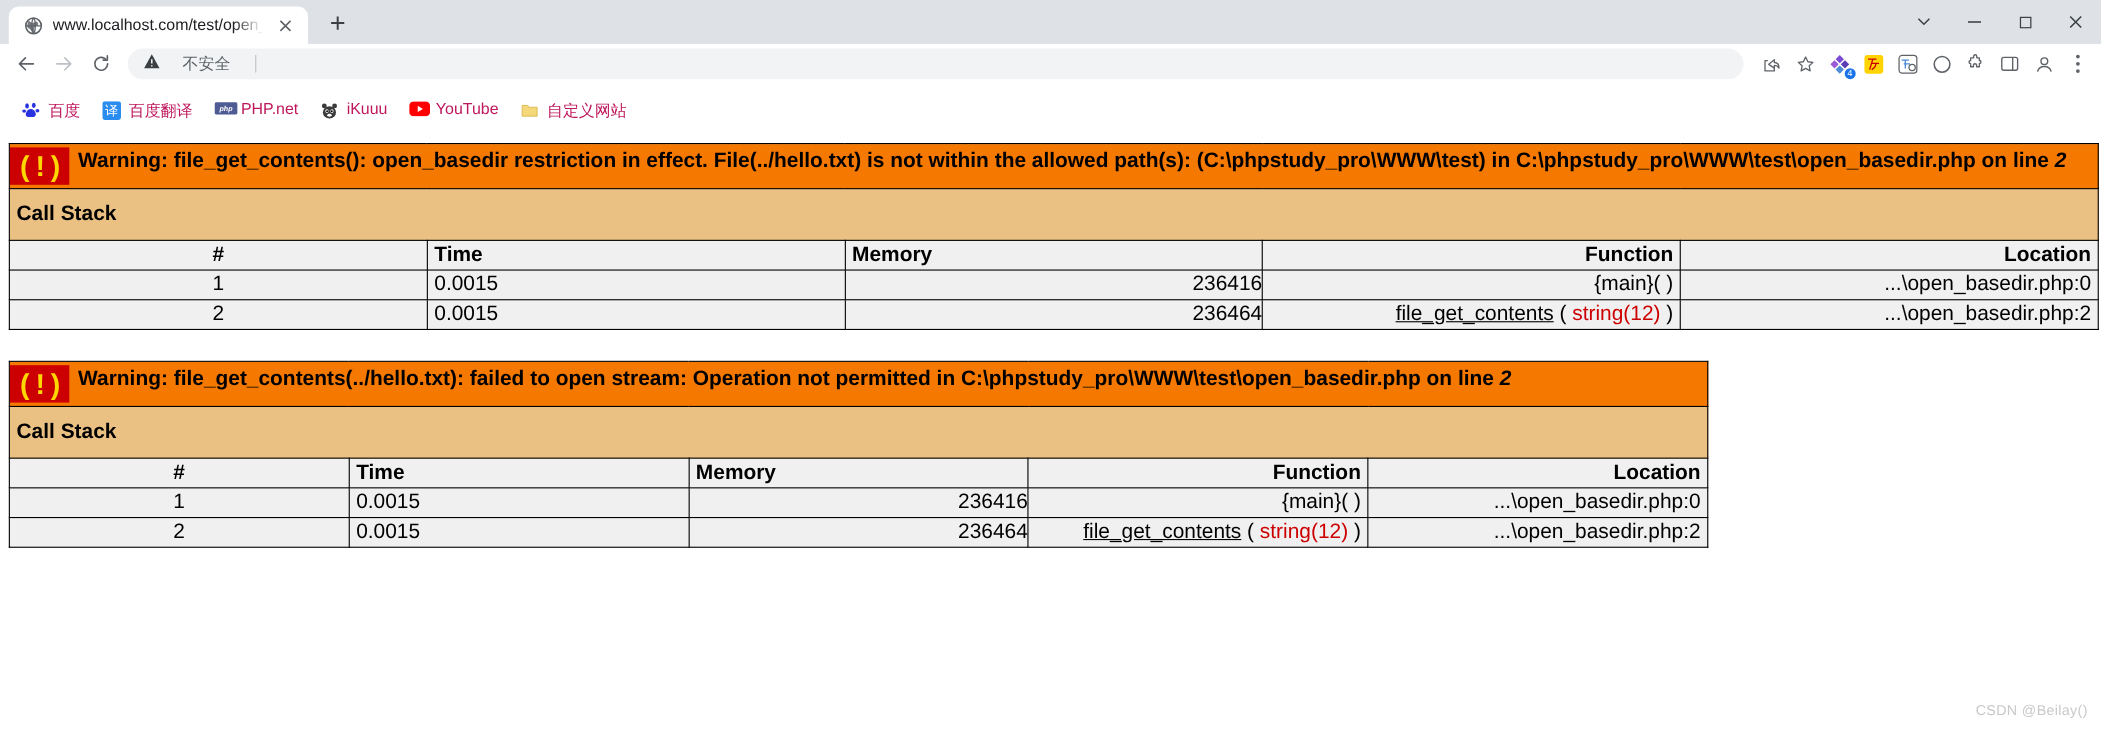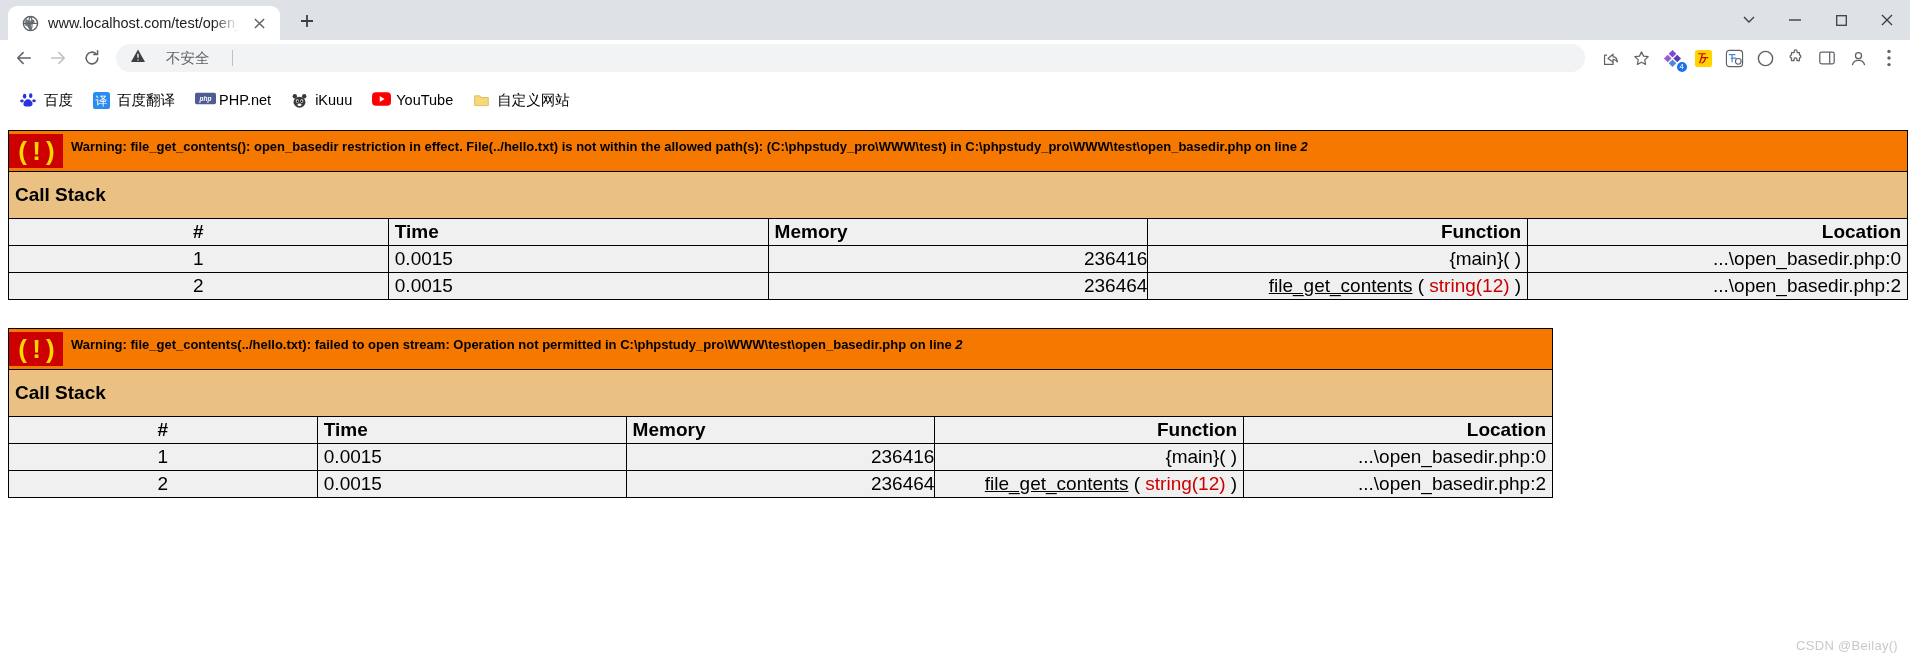--- a/index.html
+++ b/index.html
@@ -125,21 +125,21 @@
     display:flex;
     align-items:center;
     padding-left: 12px;
     gap: 4px;
   }
   .bm {
     display:flex; align-items:center; gap:7px;
     padding: 4px 8px;
     border-radius: 4px;
     font-size: 14.5px;
-    color: #000000;
+    color: #be185d;
     white-space: nowrap;
     margin-top: 14px;
   }
   .bm .bmicon { width:17px; height:17px; flex:0 0 17px; display:block; }
 
   
   .page {
     position:absolute;
     top: 112px; left: 0;
     width: 1910px;
@@ -182,21 +182,21 @@
     color: #ffd700;
     font-weight: bold;
     font-size: 26px;
     line-height: 34px;
     text-align: center;
     margin-right: 8px;
     align-self: flex-start;
     letter-spacing: -1px;
   }
   .err-msg {
-    font-size: 13px;
+    font-size: 19px;
     line-height: 25px;
     font-weight: bold;
     padding-right: 6px;
     text-align: right;
   }
   .err-msg em { font-style: italic; font-weight: bold; }
 
   .xd-callstack-title td {
     background: #eac083;
     font-weight: bold;

